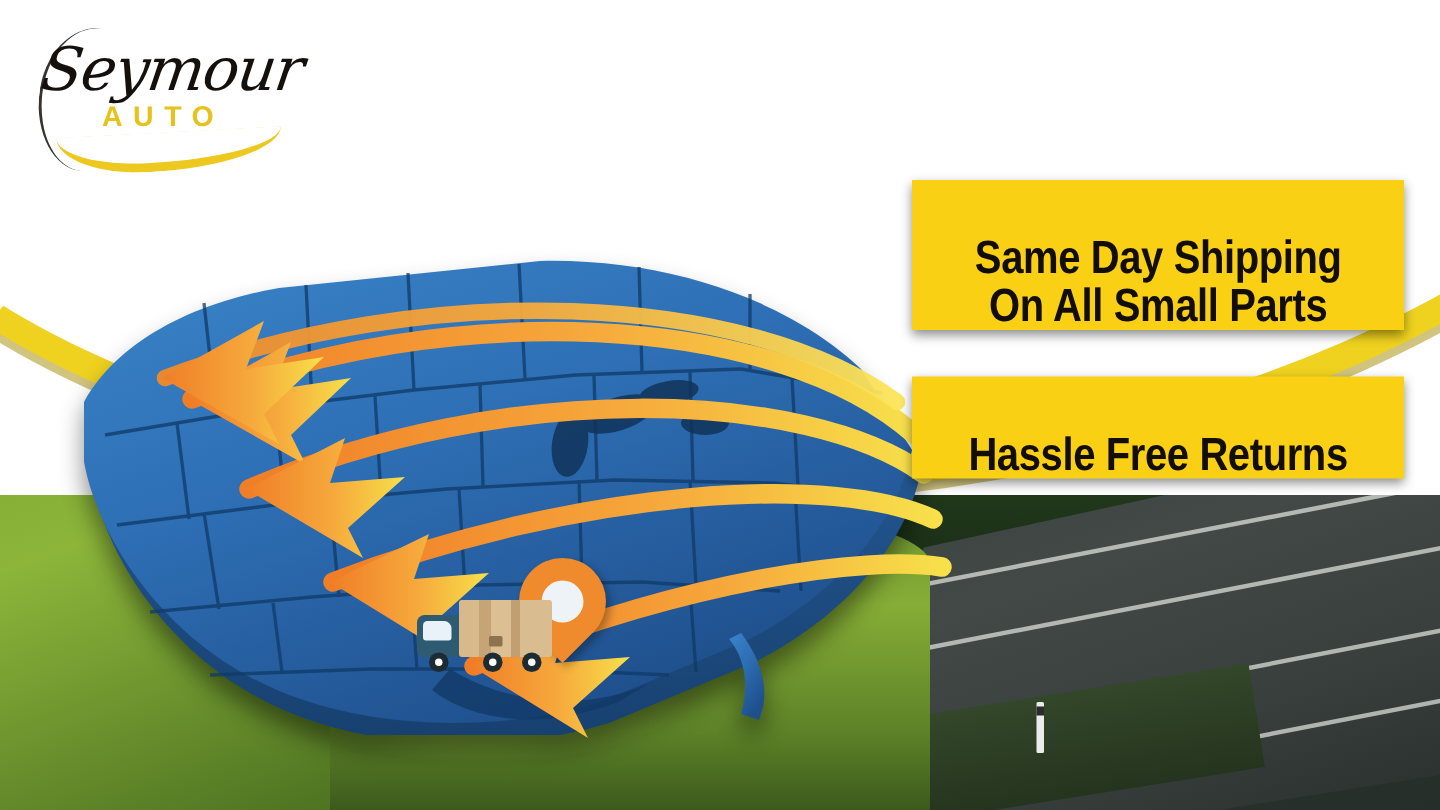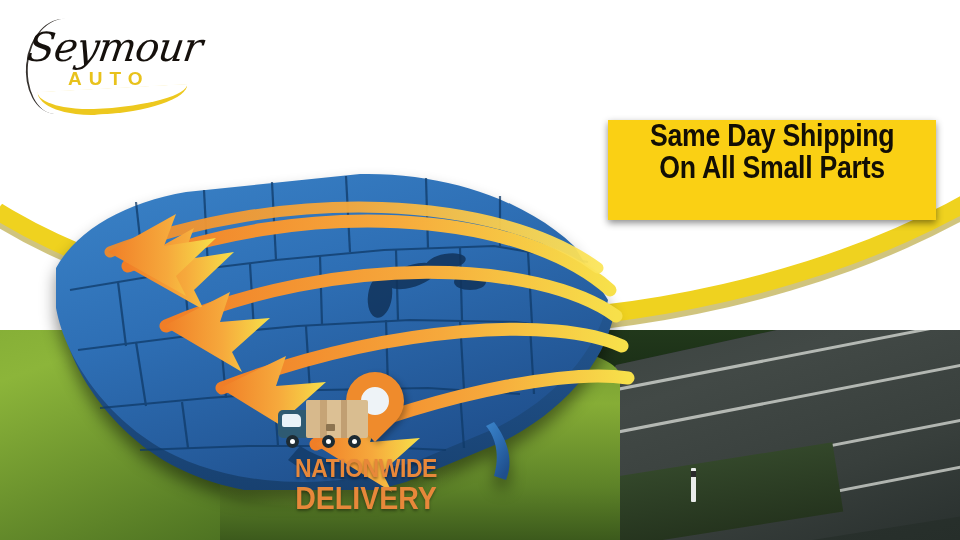--- a/index.html
+++ b/index.html
@@ -154,21 +154,21 @@
   .nation-1{font-family:"Liberation Sans", sans-serif;font-weight:bold;font-size:25px;
     color:#e8883a;letter-spacing:-.5px;transform:scaleX(.92);display:block;
     text-shadow:0 2px 3px rgba(0,0,0,.35);}
   .nation-2{font-family:"Liberation Sans", sans-serif;font-weight:bold;font-size:31px;
     color:#e8883a;letter-spacing:0px;transform:scaleX(.92);display:block;margin-top:2px;
     text-shadow:0 2px 3px rgba(0,0,0,.35);}
 
   
   .banner{
     position:absolute;background:#fad014;
-    display:flex;flex-direction:column;align-items:center;justify-content:flex-start;
+    display:flex;flex-direction:column;align-items:center;justify-content:flex-end;
     box-shadow:0 3px 7px rgba(0,0,0,.45);
   }
   .banner .line{
     color:#120e05;font-weight:bold;font-family:"Liberation Sans", sans-serif;
     line-height:1.04;white-space:nowrap;transform:scaleX(.86);
     letter-spacing:-.3px;
   }
   #banner-1{left:608px;top:120px;width:328px;height:100px;}
   #banner-1 .line{font-size:31px;}
   #banner-2{left:608px;top:251px;width:328px;height:68px;}
@@ -445,26 +445,25 @@
     <div class="truck">
       <div class="truck-cab"></div>
       <div class="truck-win"></div>
       <div class="truck-box"></div>
       <div class="truck-label"></div>
       <div class="wheel" style="left:8px;"></div>
       <div class="wheel" style="left:44px;"></div>
       <div class="wheel" style="left:70px;"></div>
     </div>
 
-    <div class="nation-text">
-      <span class="nation-1">NATIONWIDE</span>
-      <span class="nation-2">DELIVERY</span>
-    </div>
   </div>
 
   <div class="banner" id="banner-1">
     <span class="line">Same Day Shipping</span>
     <span class="line">On All Small Parts</span>
   </div>
 
+  <div class="banner" id="banner-2">
+    <span class="line">Hassle Free Returns</span>
+  </div>
 
 
 </div>
 
 </body></html>

